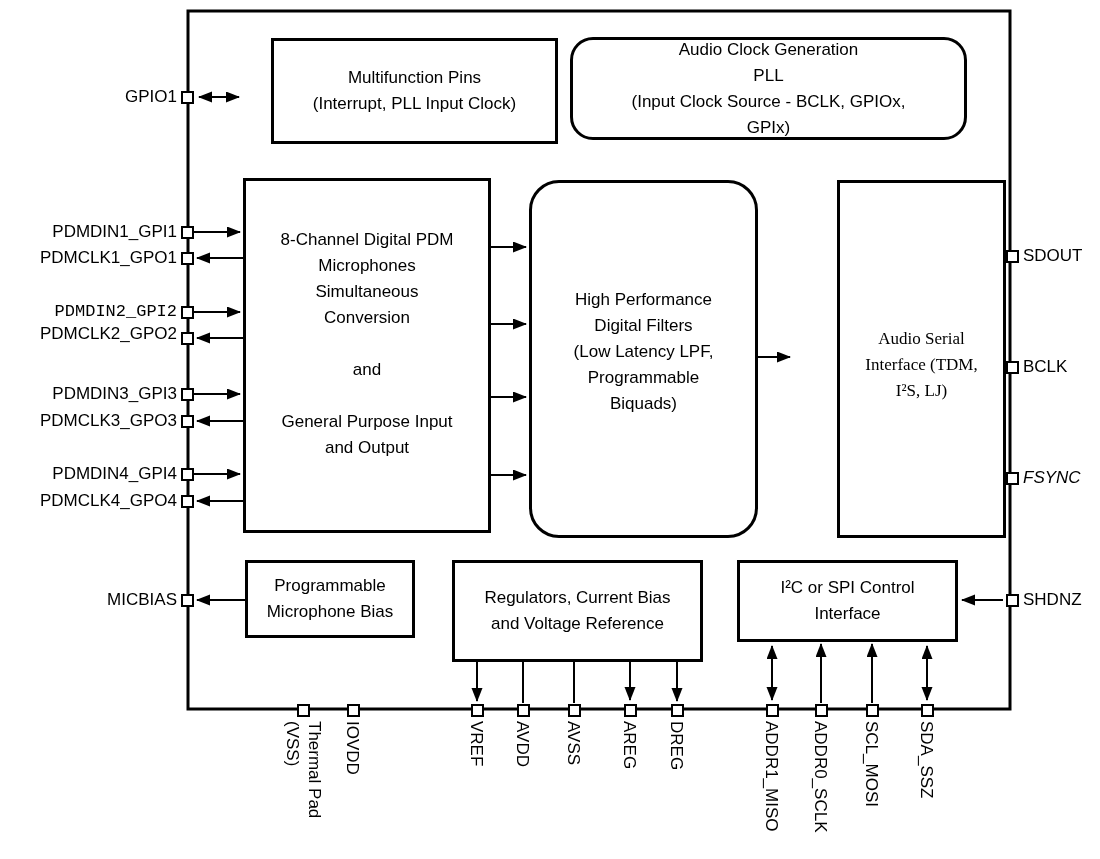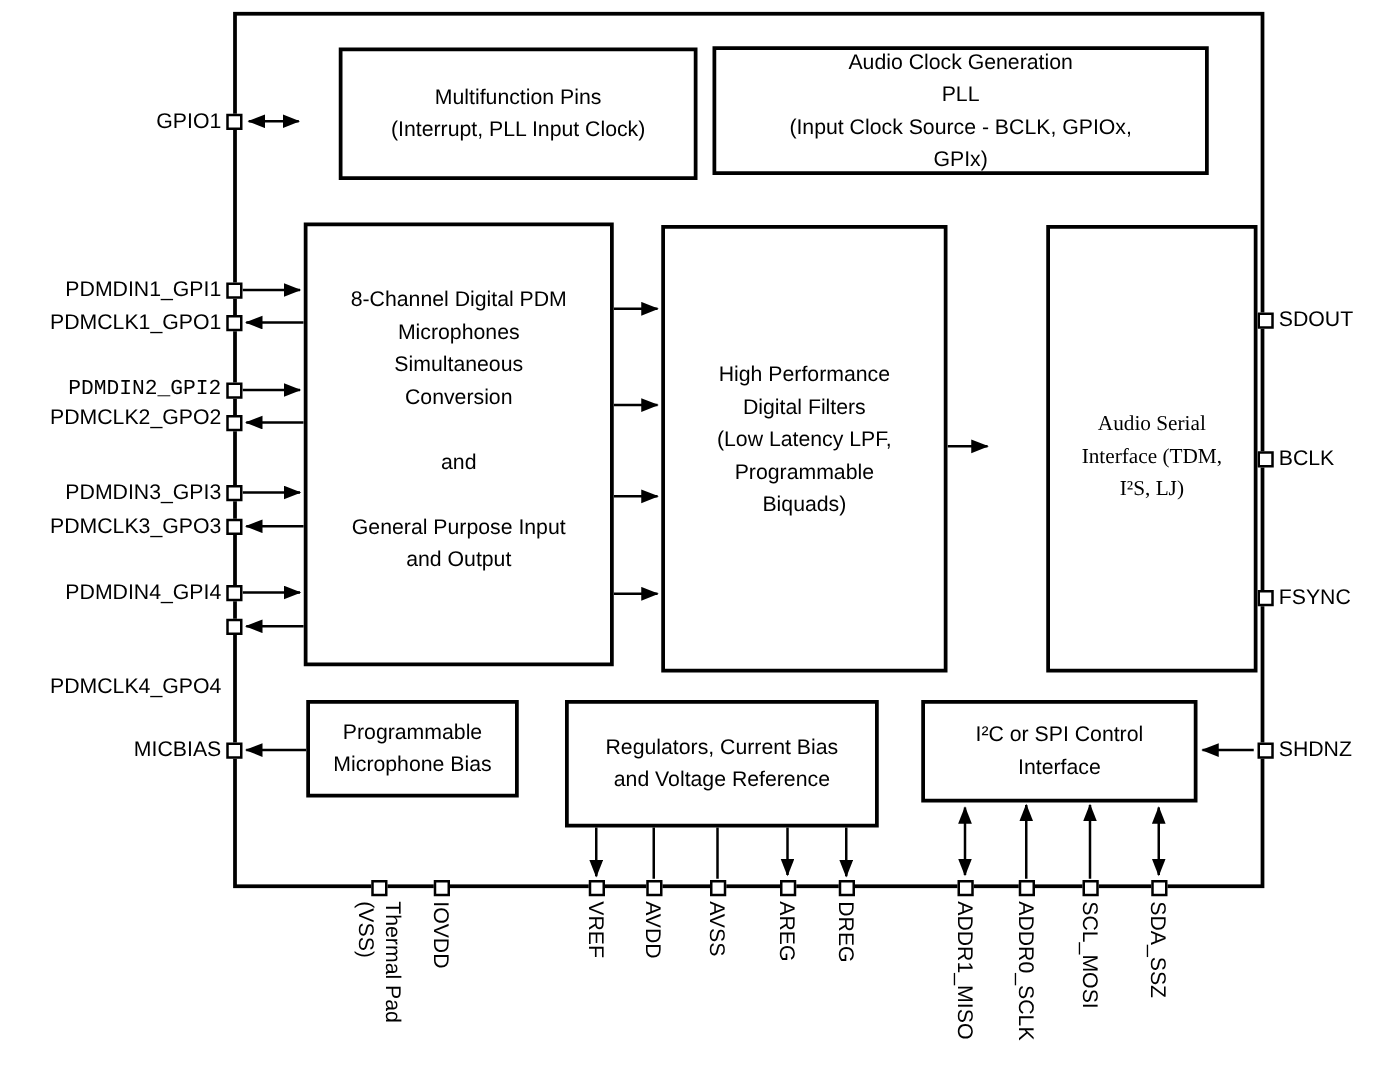--- a/index.html
+++ b/index.html
@@ -93,36 +93,36 @@
       <line x1="772" y1="646" x2="772" y2="700" marker-start="url(#ah)" marker-end="url(#ah)"></line>
       <line x1="821" y1="703" x2="821" y2="644" marker-end="url(#ah)"></line>
       <line x1="872" y1="703" x2="872" y2="644" marker-end="url(#ah)"></line>
       <line x1="927" y1="646" x2="927" y2="700" marker-start="url(#ah)" marker-end="url(#ah)"></line>
     </g>
   </svg>
 
   <div class="block" style="left:243px;top:38px;width:287px;height:106px;margin-left:28px;">Multifunction Pins
 (Interrupt, PLL Input Clock)</div>
 
-  <div class="block" style="left:570px;top:37px;width:397px;height:103px;">Audio Clock Generation
+  <div class="block" style="left:570px;top:37px;width:397px;height:103px;border-radius:23px;">Audio Clock Generation
 PLL
 (Input Clock Source - BCLK, GPIOx,
 GPIx)</div>
 
   <div class="block" style="left:243px;top:178px;width:248px;height:355px;padding-bottom:24px;">8-Channel Digital PDM
 Microphones
 Simultaneous
 Conversion
 
 and
 
 General Purpose Input
 and Output</div>
 
-  <div class="block" style="left:529px;top:180px;width:229px;height:358px;padding-bottom:14px;">High Performance
+  <div class="block" style="left:529px;top:180px;width:229px;height:358px;padding-bottom:14px;border-radius:30px;">High Performance
 Digital Filters
 (Low Latency LPF,
 Programmable
 Biquads)</div>
 
   <div class="block" style="left:837px;top:180px;width:169px;height:358px;padding-top:12px;font-family:Liberation Serif, serif;">Audio Serial
 Interface (TDM,
 I²S, LJ)</div>
 
   <div class="block" style="left:245px;top:560px;width:170px;height:78px;">Programmable
@@ -163,26 +163,26 @@
   <div class="pin" style="left:921px;top:704px;"></div>
 
   <div class="pin-label left" style="top:85px;">GPIO1</div>
   <div class="pin-label left" style="top:220px;">PDMDIN1_GPI1</div>
   <div class="pin-label left" style="top:246px;">PDMCLK1_GPO1</div>
   <div class="pin-label left" style="top:300px;font-family:Liberation Mono, monospace;">PDMDIN2_GPI2</div>
   <div class="pin-label left" style="top:322px;">PDMCLK2_GPO2</div>
   <div class="pin-label left" style="top:382px;">PDMDIN3_GPI3</div>
   <div class="pin-label left" style="top:409px;">PDMCLK3_GPO3</div>
   <div class="pin-label left" style="top:462px;">PDMDIN4_GPI4</div>
-  <div class="pin-label left" style="top:489px;margin-top:48px;">PDMCLK4_GPO4</div>
+  <div class="pin-label left" style="top:489px;">PDMCLK4_GPO4</div>
   <div class="pin-label left" style="top:588px;">MICBIAS</div>
 
   <div class="pin-label right" style="left:1023px;top:244px;">SDOUT</div>
   <div class="pin-label right" style="left:1023px;top:355px;">BCLK</div>
-  <div class="pin-label right" style="left:1023px;top:466px;">FSYNC</div>
+  <div class="pin-label right" style="left:1023px;top:466px;font-style:italic;">FSYNC</div>
   <div class="pin-label right" style="left:1023px;top:588px;">SHDNZ</div>
 
   <div class="pin-label bottom" style="left:325px;">Thermal Pad
 (VSS)</div>
   <div class="pin-label bottom" style="left:363px;">IOVDD</div>
   <div class="pin-label bottom" style="left:487px;">VREF</div>
   <div class="pin-label bottom" style="left:533px;">AVDD</div>
   <div class="pin-label bottom" style="left:584px;">AVSS</div>
   <div class="pin-label bottom" style="left:640px;">AREG</div>
   <div class="pin-label bottom" style="left:687px;">DREG</div>

